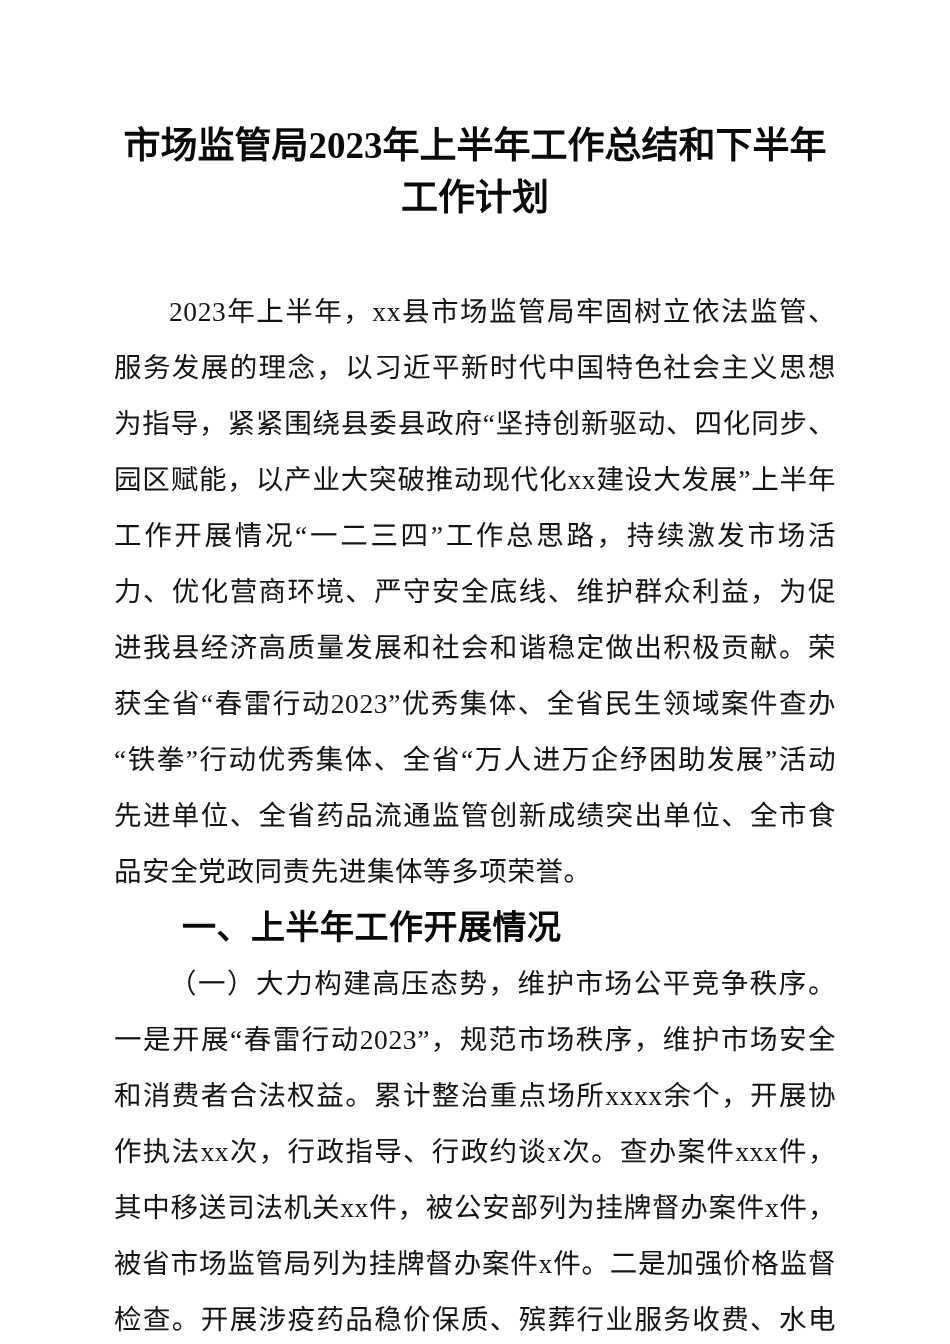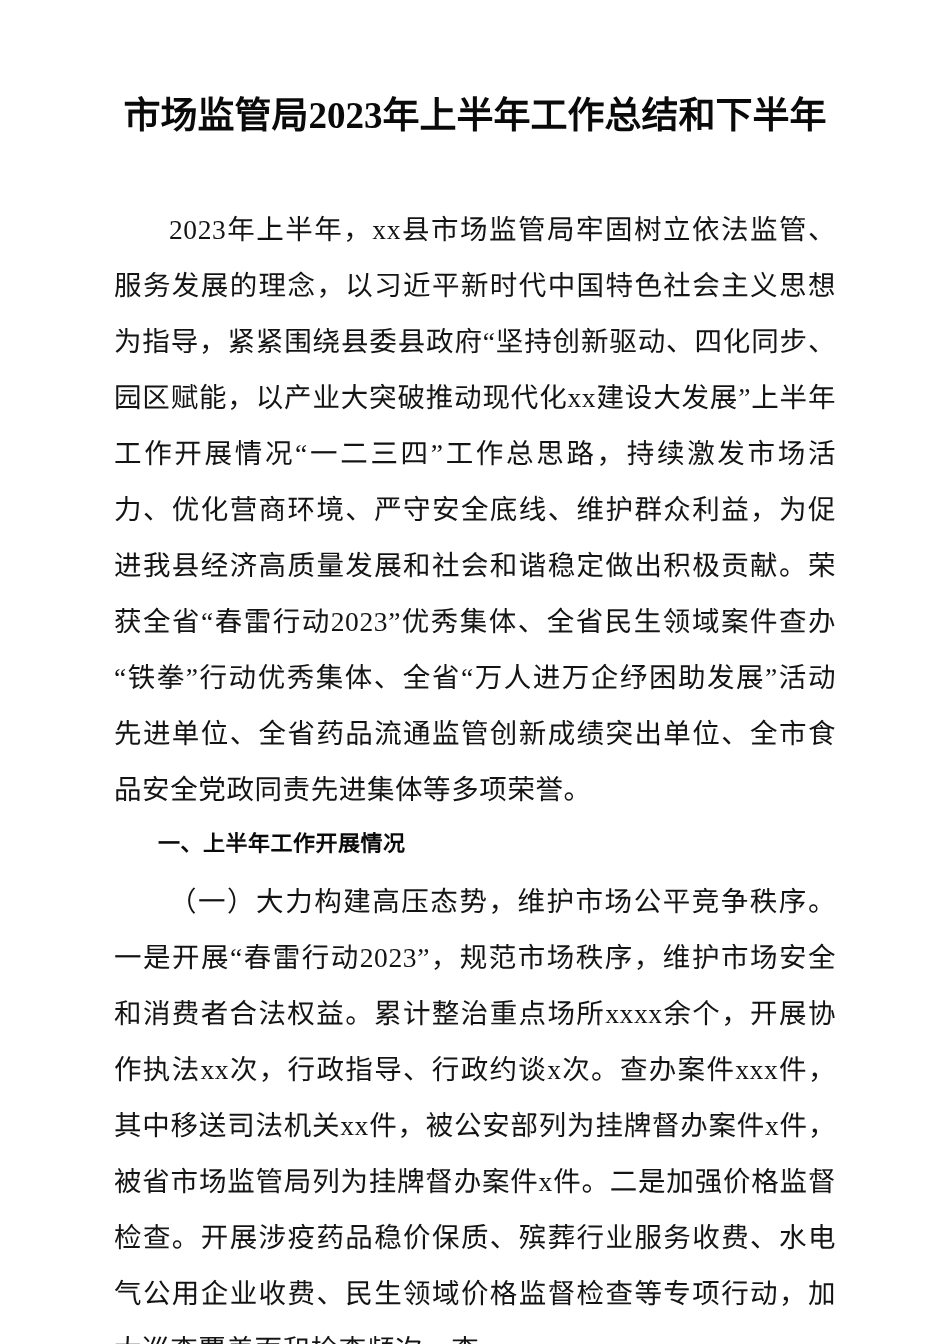--- a/index.html
+++ b/index.html
@@ -29,21 +29,21 @@
   .content {
     position: absolute;
     left: 114px;
     top: 0;
     width: 722px;
   }
 
   
   .doc-title {
     margin: 0;
-    padding-top: 90px;
+    padding-top: 120px;
     text-align: center;
     font-family: "Liberation Serif", "DejaVu Serif", serif;
     font-weight: 700;
     font-size: 37px;
     line-height: 52px;
     letter-spacing: 0px;
     color: #0a0a0a;
     text-rendering: optimizeLegibility;
   }
   .doc-title .tline {
@@ -65,37 +65,38 @@
   }
 
   
   .lead-para {
     margin-top: 60px;
   }
 
   
   .section-heading {
     margin: 0;
-    font-family: Liberation Mono, monospace;
+    font-family: Liberation Serif, serif;
     font-weight: 700;
-    font-size: 22px;
+    font-size: 34px;
     line-height: 56px;
     text-indent: 2em;
     letter-spacing: 0.5px;
     color: #0a0a0a;
   }
 </style>
 </head>
 <body>
 
 <div class="page" style="background: rgb(255, 255, 255);">
   <div class="content">
 
     <h1 class="doc-title" style="color: rgb(10, 10, 10);">
       <span class="tline">市场监管局2023年上半年工作总结和下半年</span>
+      <span class="tline">工作计划</span>
     </h1>
 
     <p class="body-para lead-para" style="color: rgb(20, 20, 20);">2023年上半年，xx县市场监管局牢固树立依法监管、服务发展的理念，以习近平新时代中国特色社会主义思想为指导，紧紧围绕县委县政府“坚持创新驱动、四化同步、园区赋能，以产业大突破推动现代化xx建设大发展”上半年工作开展情况“一二三四”工作总思路，持续激发市场活力、优化营商环境、严守安全底线、维护群众利益，为促进我县经济高质量发展和社会和谐稳定做出积极贡献。荣获全省“春雷行动2023”优秀集体、全省民生领域案件查办“铁拳”行动优秀集体、全省“万人进万企纾困助发展”活动先进单位、全省药品流通监管创新成绩突出单位、全市食品安全党政同责先进集体等多项荣誉。</p>
 
     <h2 class="section-heading" style="color: rgb(10, 10, 10);">一、上半年工作开展情况</h2>
 
     <p class="body-para" style="color: rgb(20, 20, 20);">（一）大力构建高压态势，维护市场公平竞争秩序。一是开展“春雷行动2023”，规范市场秩序，维护市场安全和消费者合法权益。累计整治重点场所xxxx余个，开展协作执法xx次，行政指导、行政约谈x次。查办案件xxx件，其中移送司法机关xx件，被公安部列为挂牌督办案件x件，被省市场监管局列为挂牌督办案件x件。二是加强价格监督检查。开展涉疫药品稳价保质、殡葬行业服务收费、水电气公用企业收费、民生领域价格监督检查等专项行动，加大巡查覆盖面和检查频次。查</p>
 
   </div>
 </div>

